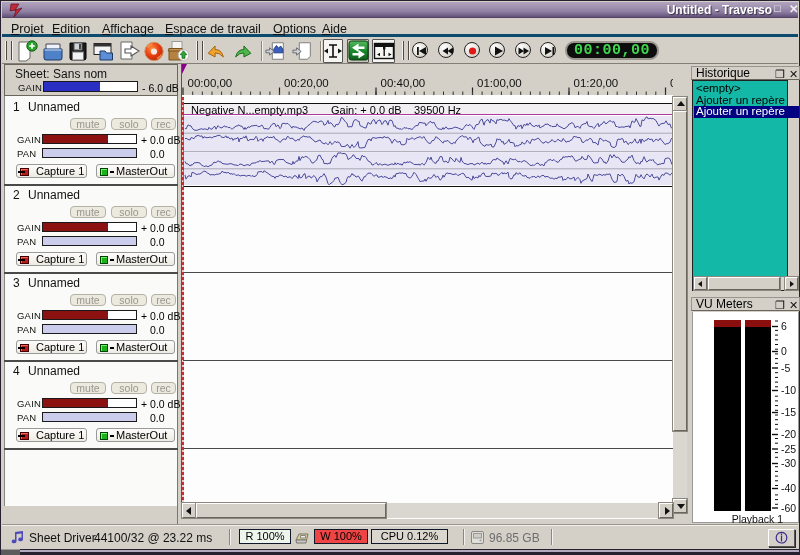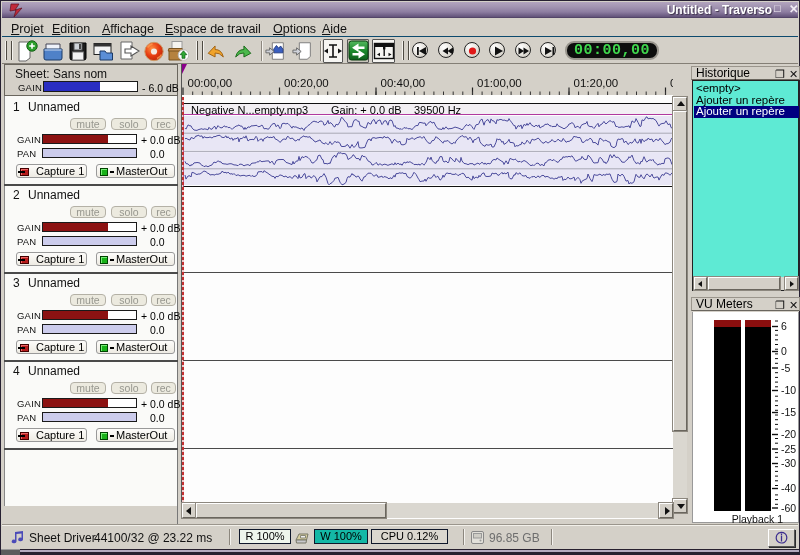--- a/index.html
+++ b/index.html
@@ -2,21 +2,21 @@
 <html><head><meta charset="utf-8"><style>
 *{margin:0;padding:0;box-sizing:border-box;font-family:"Liberation Sans",sans-serif}
 html,body{width:800px;height:555px;overflow:hidden}
 #win{position:relative;width:800px;height:555px;background:#d4d0c8;border-left:1px solid #262031;border-right:1px solid #262031;border-top:1px solid #262031}
 .abs{position:absolute}
 
 #title{position:absolute;left:1px;right:1px;top:1px;height:16px;background:linear-gradient(#b2a4be 0%,#a294b1 30%,#8d7da1 62%,#63537a 93%,#47395a 100%)}
 #title .cap{position:absolute;left:0;right:26px;top:1px;text-align:right;font-size:12px;font-weight:bold;color:#fff;text-shadow:1px 1px 1px #3a2f47}
 .wbtn{position:absolute;top:0px;color:#f2edf5;font-weight:bold;font-size:11.5px}
 
-#menu{position:absolute;left:1px;right:1px;top:17px;height:19px;background:#d4d0c8;border-bottom:1px solid #0c4a6e}
+#menu{position:absolute;left:1px;right:1px;top:17px;height:19px;background:#d4d0c8;border-bottom:3px solid #0c4a6e}
 #menu span{position:absolute;top:3.5px;font-size:12.5px;color:#111}
 
 #tbar{position:absolute;left:1px;right:1px;top:37px;height:26px;background:#d4d0c8;border-bottom:1px solid #847f76}
 .handle{position:absolute;top:3px;height:19px;width:6px;border-left:1.5px solid #4e4a42;border-right:1.5px solid #4e4a42;box-shadow:1px 0 0 #f4f2ee,-1px 0 0 #f4f2ee}
 .ticon{position:absolute;top:2px;width:22px;height:22px}
 .sep{position:absolute;top:3px;height:20px;width:2px;border-left:1px solid #8c877e;border-right:1px solid #f4f2ee}
 .tframe{position:absolute;top:1px;height:24px;background:#f6f5f2;border:1px solid #555;border-radius:1px}
 .pbtn{position:absolute;top:4px;width:16px;height:16px;border-radius:50%;background:radial-gradient(circle at 35% 30%,#ffffff,#e2dfd8 60%,#beb9b0);border:1.8px solid #252525}
 .pbtn svg{position:absolute;left:-0.5px;top:0px;width:17px;height:16px}
 #lcd{position:absolute;left:563px;top:3px;width:94px;height:19px;background:#0d0d0d;border:2px solid #9a968e;border-radius:9px;color:#40d84e;font-family:"Liberation Mono",monospace;font-weight:bold;font-size:15px;text-align:center;line-height:15px;letter-spacing:0.5px}
@@ -51,21 +51,21 @@
 #cliphead{position:absolute;left:0;top:0;width:100%;height:11px;background:#f2eff3;font-size:11px;color:#000;border-bottom:1px solid #b0399f}
 #clipbody{position:absolute;left:0;top:12px;width:100%;height:69px;background:#e8e6f5}
 .playhead{position:absolute;left:0px;top:33px;width:1.6px;height:405px;background:repeating-linear-gradient(#c23030 0 3px,rgba(205,80,80,0.3) 3px 5px)}
 
 .sbtrack{position:absolute;background:#dad7d0}
 .sbthumb{position:absolute;background:#d4d0c8;border:1px solid #fff;border-right-color:#6a665e;border-bottom-color:#6a665e;box-shadow:0 0 0 1px #8c877e}
 .sbbtn{position:absolute;background:#d4d0c8;border:1px solid #fff;border-right-color:#6a665e;border-bottom-color:#6a665e;box-shadow:0 0 0 1px #8c877e}
 .arr{position:absolute;width:0;height:0}
 .dtitle{position:absolute;left:0;width:109px;height:14px;background:#d4d0c8;border:1px solid #9a958c;border-bottom-color:#6a665e;font-size:12px;color:#000;padding-left:4px;line-height:13px}
 .dico{position:absolute;top:1px;font-size:11px;color:#111}
-#hlist{position:absolute;left:691px;top:79px;width:107px;height:211px;background:#5eead4;border:1px solid #222;font-size:11.5px;color:#000}
+#hlist{position:absolute;left:691px;top:79px;width:96px;height:211px;background:#14b8a6;border:1px solid #222;font-size:11.5px;color:#000}
 .hitem{position:absolute;left:1px;width:105px;height:11.5px;line-height:11.5px;padding-left:2px;white-space:nowrap}
 .hsel{background:#000080;color:#fff}
 #vubox{position:absolute;left:691px;top:311px;width:107px;height:211px;background:#fff;border:1px solid #999;border-top:none}
 .meter{position:absolute;top:8px;height:191px;background:#000}
 .meter .red{position:absolute;left:0;top:0;width:100%;height:7px;background:#8a0e0e}
 
 #sbar{position:absolute;left:1px;right:1px;top:523px;height:25px;background:#d4d0c8;border-top:1px solid #9a958c;box-shadow:inset 0 1px 0 #f2f0ea}
 #sbar .txt{position:absolute;top:6px;font-size:12px;color:#111}
 .sbox{position:absolute;top:4px;height:15px;border:1px solid #0f172a;font-size:11px;color:#000;text-align:center}
 .ssep{position:absolute;top:4px;height:16px;width:2px;border-left:1px solid #8c877e;border-right:1px solid #f4f2ee}
@@ -505,21 +505,21 @@
       </svg>
  <div class="txt" style="left:27px">Sheet Driver</div>
  <div class="txt" style="left:92px">44100/32 @ 23.22 ms</div>
  <div class="ssep" style="left:227px"></div>
  <div class="sbox" style="left:237px;width:52px;background:#eef6ec;line-height:13px">R 100%</div>
  <svg class="abs" style="left:293px;top:6px" width="15" height="13" viewBox="0 0 15 13">
         <path d="M1 9 L4 3 H13 L11.5 9 Z" fill="#d8cfa0" stroke="#776"></path>
         <path d="M1 9 H11.5 L11 12 H1.5 Z" fill="#c8c8cc" stroke="#776"></path>
         <path d="M5.5 4.5 h5 v2.5 h-5 z" fill="#eee" stroke="#887"></path>
       </svg>
- <div class="sbox" style="left:312px;width:54px;background:#14b8a6;line-height:13px">W 100%</div>
+ <div class="sbox" style="left:312px;width:54px;background:#ef4444;line-height:13px">W 100%</div>
  <div class="sbox" style="left:369px;width:77px;background:#dbd7cf;line-height:13px">CPU 0.12%</div>
  <div class="ssep" style="left:461px"></div>
  <svg class="abs" style="left:468px;top:5px" width="15" height="15" viewBox="0 0 15 15">
         <rect x="1.5" y="1.5" width="12" height="12" rx="1.5" fill="#e2e0da" stroke="#888"></rect>
         <rect x="3.5" y="3.5" width="8" height="4.5" fill="#cfcdc6" stroke="#999"></rect>
         <circle cx="10.5" cy="10.5" r="1" fill="#999"></circle>
       </svg>
  <div class="txt" style="left:487px;color:#6e6e6e">96.85 GB</div>
  <div class="ssep" style="left:549px"></div>
  <div id="ibtn">ⓘ</div>

